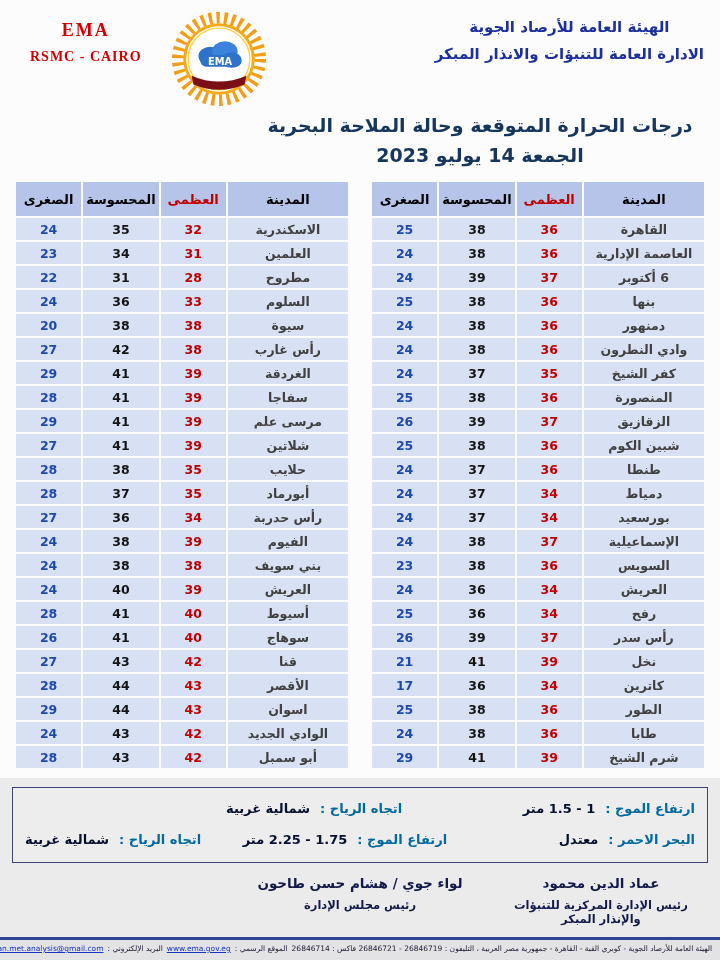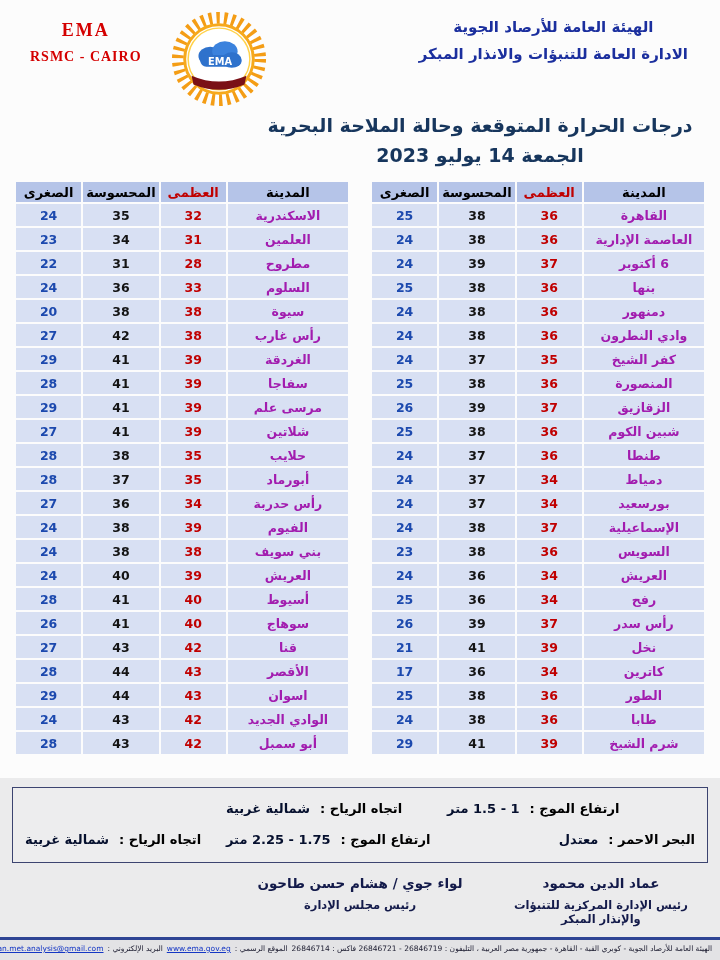--- a/index.html
+++ b/index.html
@@ -8,62 +8,62 @@
     position: relative;
     width: 720px; height: 960px;
     margin: 0 auto;
     background: #fcfcfc;
     font-family: "DejaVu Sans", sans-serif;
     direction: rtl;
     overflow: hidden;
   }
 
   
-  .topbar { display:flex; direction:ltr; align-items:flex-start; padding:10px 32px 0 30px;justify-content:space-between; }
+  .topbar { display:flex; direction:ltr; align-items:flex-start; padding:10px 16px 0 30px;justify-content:space-between; }
   .org-en { text-align:center; color:#d40000; font-family:"Liberation Serif", serif; font-weight:bold; padding-top:10px; }
   .org-en .l1 { font-size:18px; letter-spacing:2px; }
   .org-en .l2 { font-size:14px; margin-top:8px; letter-spacing:1px; }
   .logo-wrap { width:98px; height:98px; margin-left:28px; flex:0 0 auto; }
   .org-ar { margin-left:auto; text-align:center; color:#1b2f9e; font-weight:bold; font-size:15px; line-height:1.8; padding-top:4px; }
 
   
   .title-block { margin:6px 10px 0 250px; text-align:center; color:#17365d; font-weight:bold; }
   .title-block .t1 { font-size:19px; }
   .title-block .t2 { font-size:19px; margin-top:8px; }
 
   
   .tables { display:flex; gap:20px; padding:14px 14px 0 14px; }
   table.temps { border-collapse:separate; border-spacing:2px; flex:1; table-layout:fixed; }
   table.temps th {
     background:#b5c4e8; color:#000; font-size:13px; font-weight:bold;
-    height:20px; text-align:center; vertical-align:middle;
+    height:34px; text-align:center; vertical-align:middle;
   }
   table.temps th.h-max { color:#c00000; }
   table.temps td {
     background:#d8e0f3; font-size:12.5px; font-weight:bold;
     height:22px; text-align:center; vertical-align:middle; overflow:hidden; white-space:nowrap;
   }
-  td.city { color:#a21caf; }
+  td.city { color:#404040; }
   td.max  { color:#c00000; }
   td.felt { color:#141414; }
   td.min  { color:#1c49ae; }
   col.c-city { width:118px; } col.c-max { width:64px; } col.c-felt { width:74px; } col.c-min { width:64px; }
 
   
   .bottom {
     position:absolute; left:0; right:0; top:778px; bottom:0;
     background:#ebebec; padding:9px 12px 0 12px;
   }
   .marine-box { border:1px solid #3c4470; background:#ededee; padding:5px 12px 7px 12px; }
   .marine-row { display:grid; grid-template-columns:37% 33% 30%; align-items:center; height:31px; }
   .m-cell { font-weight:bold; font-size:13px; color:#0d2a66; white-space:nowrap; }
   .m-sea  { text-align:right; }
-  .m-wave { text-align:left; }
+  .m-wave { text-align:right; }
   .m-wind { text-align:left; }
-  .m-label { color:#000000; }
+  .m-label { color:#0369a1; }
   .m-value { color:#06102e; margin-right:10px; }
 
   .sigs { display:grid; grid-template-columns:1fr 1.25fr 1fr; margin-top:12px; text-align:center; color:#131a4a; }
   .sig-name  { font-size:13.5px; font-weight:bold; }
   .sig-title { font-size:11.5px; font-weight:bold; margin-top:7px; }
 
   .footer {
     position:absolute; left:0; right:0; bottom:0;
     border-top:3px solid #2e4494; background:#e3e3e5;
     padding:4px 6px 7px 6px; font-size:7.5px; color:#1a1a2e;

